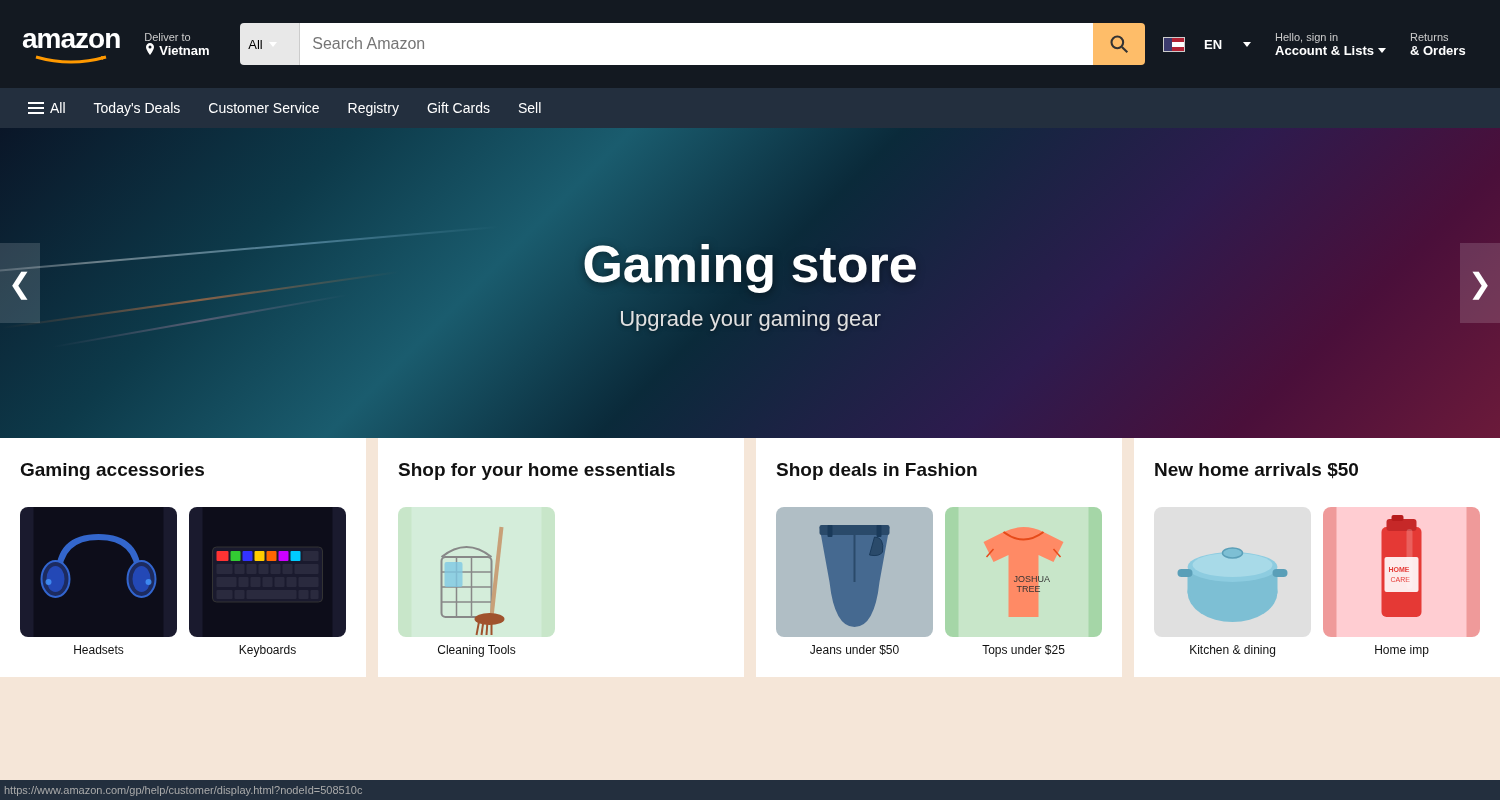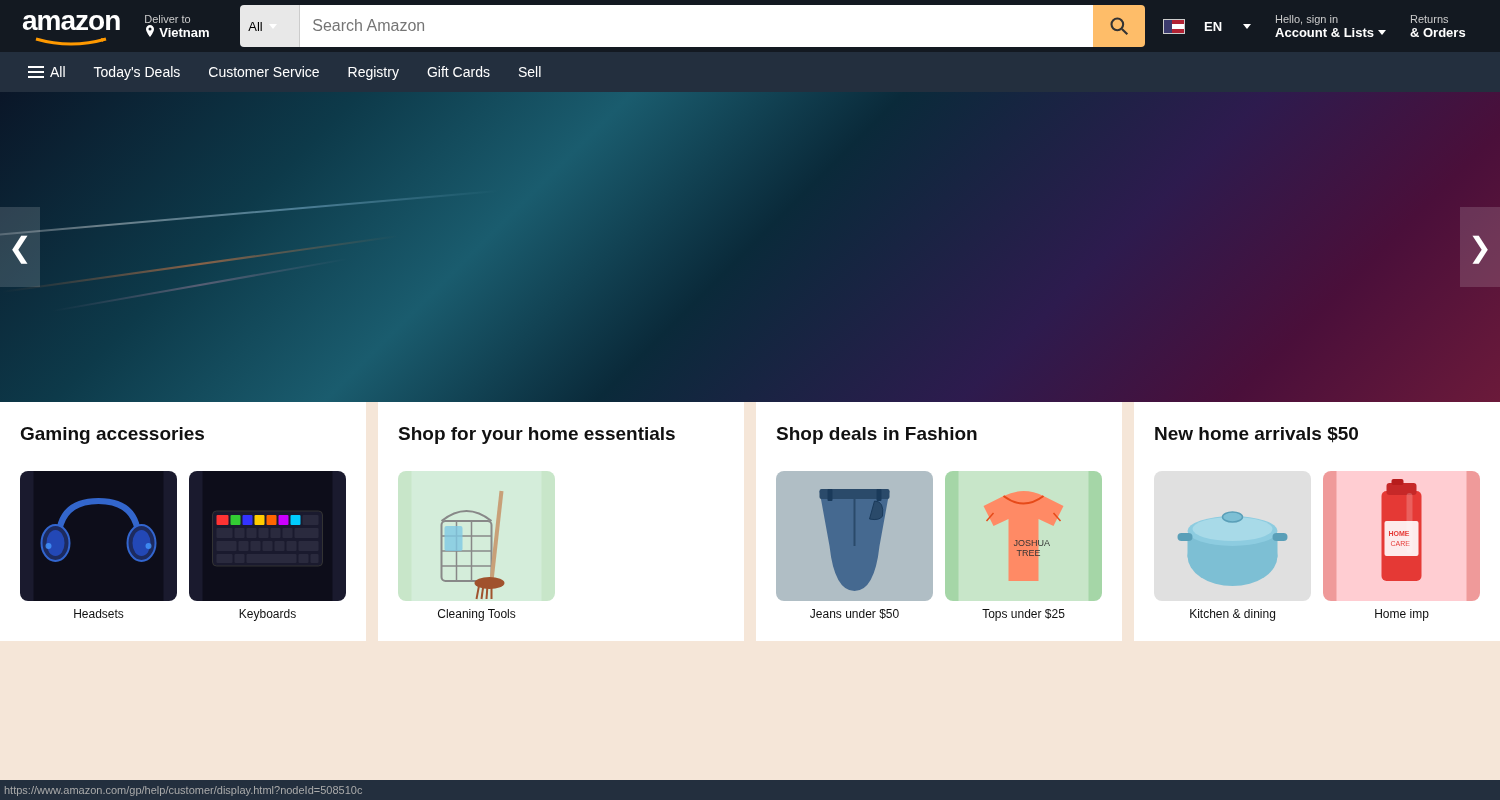--- a/index.html
+++ b/index.html
@@ -11,21 +11,21 @@
       overflow-x: hidden;
     }
 
     
     .header {
       background: #131921;
       display: flex;
       align-items: center;
       padding: 8px 16px;
       gap: 12px;
-      height: 52px;
+      height: 88px;
     }
 
     .logo-area {
       display: flex;
       flex-direction: column;
       align-items: center;
       cursor: pointer;
       padding: 4px;
       border: 2px solid transparent;
     }
@@ -505,20 +505,24 @@
   <div class="hero-lights">
     <div class="light-streak light-1"></div>
     <div class="light-streak light-2"></div>
     <div class="light-streak light-3"></div>
   </div>
 
   <button class="hero-prev">
     <span>❮</span>
   </button>
 
+  <div class="hero-content">
+    <h1 class="hero-title">Gaming store</h1>
+    <p class="hero-subtitle">Upgrade your gaming gear</p>
+  </div>
 
   <button class="hero-next">
     <span>❯</span>
   </button>
 </section>
 
 <div class="cards-row">
 
   <div class="product-card">
     <div class="card-title">Gaming accessories</div>

